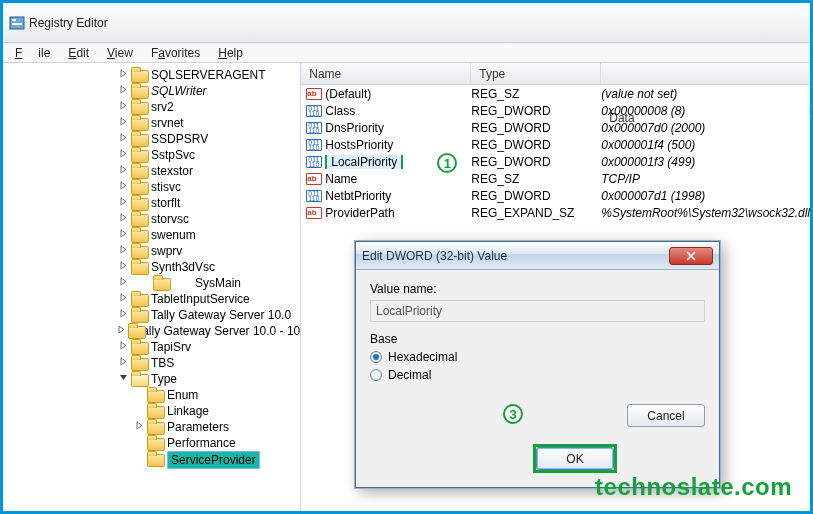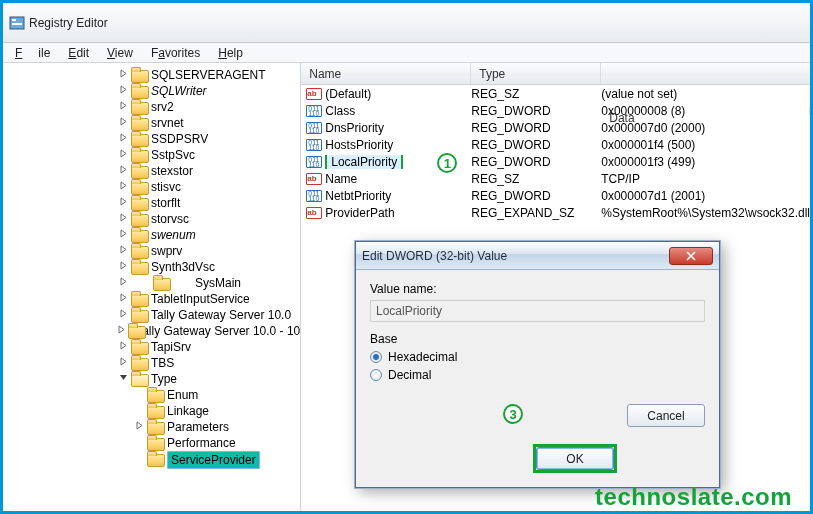--- a/index.html
+++ b/index.html
@@ -25,21 +25,21 @@
   .list-header div { padding:4px 8px; border-right:1px solid #d9dde2; color:#333; }
   .col-name { width:170px; } .col-type { width:130px; } .col-data { flex:1;margin-top:44px; }
   .list-row { display:flex; height:17px; align-items:center; padding-left:4px; }
   .list-row .ic { width:18px; height:14px; margin-right:2px; display:flex; align-items:center; justify-content:center; }
   .ic-ab { width:16px; height:12px; border:1px solid #c0392b; background:#fff; font-size:8px; line-height:10px; color:#c0392b; font-weight:bold; border-radius:1px;}
   .ic-dw { width:16px; height:12px; border:1px solid #2b6fc0; background:#fff; border-radius:1px; position:relative;}
   .ic-dw::before { content:"011"; font-size:7px; color:#2b6fc0; position:absolute; left:1px; top:-1px;}
   .ic-dw::after { content:"110"; font-size:7px; color:#2b6fc0; position:absolute; left:1px; top:4px;}
   .list-row .cname { width:146px; white-space:nowrap; overflow:hidden; }
   .list-row .ctype { width:130px; }
-  .list-row .cdata { flex:1; white-space:nowrap; }
+  .list-row .cdata { flex:1; white-space:nowrap;font-style:italic; }
   .hl-row .cname span { border:2px solid #18a038; padding:0 4px; background:#daf0ff; }
   .anno { position:absolute; border:2px solid #18a038; border-radius:50%; width:20px; height:20px; display:flex; align-items:center; justify-content:center; color:#18a038; font-weight:bold; font-size:13px; background:rgba(255,255,255,.6);}
   .dlg { position:absolute; left:352px; top:238px; width:365px; background:#f0f0f0; border:1px solid #4d6c8c; box-shadow:0 0 0 1px #9bb1c9, 4px 4px 14px rgba(0,0,0,.35); }
   .dlg-title { height:28px; background:linear-gradient(#fdfefe,#dbe6f2 45%,#c3d5e8 46%,#dee9f5); display:flex; align-items:center; padding:0 6px; font-size:12px; color:#1f2d3a; border-bottom:1px solid #9db1c7;}
   .dlg-title .spacer { flex:1; }
   .dlg-close { width:44px; height:18px; background:linear-gradient(#e58a81,#c93b2b); border:1px solid #8e2c20; border-radius:3px; display:flex; align-items:center; justify-content:center;}
   .dlg-close svg { width:10px; height:10px; }
   .dlg-body { padding:12px 14px 8px; }
   .dlg-body .lbl { color:#000; margin-bottom:4px; }
   .dlg-body .ro { width:100%; height:22px; border:1px solid #cfcfcf; background:#f0f0f0; padding:0 5px; line-height:20px; color:#555; margin-bottom:10px;}
@@ -48,21 +48,21 @@
   .dlg-left input { width:170px; height:22px; border:1px solid #8fa7c2; padding:0 5px; font-size:12px;}
   .dlg-left .inpwrap { display:inline-block; border:3px solid #18a038; padding:0; }
   .dlg-right { width:130px; }
   .dlg-right .optrow { display:flex; align-items:center; gap:6px; margin:4px 0; }
   .radio { width:12px; height:12px; border:1px solid #6e89a6; border-radius:50%; display:inline-flex; align-items:center; justify-content:center; background:radial-gradient(#fff,#d8e3ef);}
   .radio.sel::after { content:""; width:6px; height:6px; background:#2b6fc0; border-radius:50%; }
   .dlg-foot { display:flex; justify-content:flex-end; gap:10px; padding:10px 14px 14px; }
   .btn { min-width:78px; height:23px; border:1px solid #8a9fb6; background:linear-gradient(#fdfdfd,#e4eaf1); border-radius:3px; font-size:12px; color:#222;}
   .btn.ok { border:1px solid #3f87c7; box-shadow:0 0 0 1px #85b9e6 inset; }
   .okwrap { border:3px solid #18a038; display:inline-block;margin-top:40px; }
-  .watermark { position:absolute; right:18px; bottom:0; font-size:24px; font-weight:bold; font-family:Verdana,sans-serif; color:#14a33b; letter-spacing:.5px;}
+  .watermark { position:absolute; right:18px; bottom:10px; font-size:24px; font-weight:bold; font-family:Verdana,sans-serif; color:#14a33b; letter-spacing:.5px;}
 </style>
 </head>
 <body>
 
 <div class="titlebar">
   <svg class="appicon" viewBox="0 0 16 16">
       <rect x="1" y="2" width="14" height="12" fill="#6fa9d8" stroke="#2b5b86"></rect>
       <rect x="3" y="4" width="4" height="2" fill="#fff"></rect>
       <rect x="3" y="8" width="10" height="2" fill="#fff"></rect>
     </svg>
@@ -163,21 +163,21 @@
       </div>
       <div class="tree-row" style="padding-left: 112px;">
         <span class="tw">
           <svg width="9" height="9">
             <path d="M2 1 L7 4.5 L2 8 Z" fill="none" stroke="#6b6f73"></path>
           </svg>
         </span>
         <span class="folder"></span>
         <span class="tree-label">storvsc</span>
       </div>
-      <div class="tree-row" style="padding-left: 112px; font-style: italic;">
+      <div class="tree-row" style="padding-left: 112px;">
         <span class="tw">
           <svg width="9" height="9">
             <path d="M2 1 L7 4.5 L2 8 Z" fill="none" stroke="#6b6f73"></path>
           </svg>
         </span>
         <span class="folder"></span>
         <span class="tree-label">swenum</span>
       </div>
       <div class="tree-row" style="padding-left: 112px;">
         <span class="tw">
@@ -345,21 +345,21 @@
           <span class="cname">Name</span>
           <span class="ctype">REG_SZ</span>
           <span class="cdata">TCP/IP</span>
         </div>
         <div class="list-row">
           <span class="ic">
             <span class="ic-dw"></span>
           </span>
           <span class="cname">NetbtPriority</span>
           <span class="ctype">REG_DWORD</span>
-          <span class="cdata">0x000007d1 (2001)</span>
+          <span class="cdata">0x000007d1 (1998)</span>
         </div>
         <div class="list-row">
           <span class="ic">
             <span class="ic-ab">ab</span>
           </span>
           <span class="cname">ProviderPath</span>
           <span class="ctype">REG_EXPAND_SZ</span>
           <span class="cdata">%SystemRoot%\System32\wsock32.dll</span>
         </div>
       </div>

